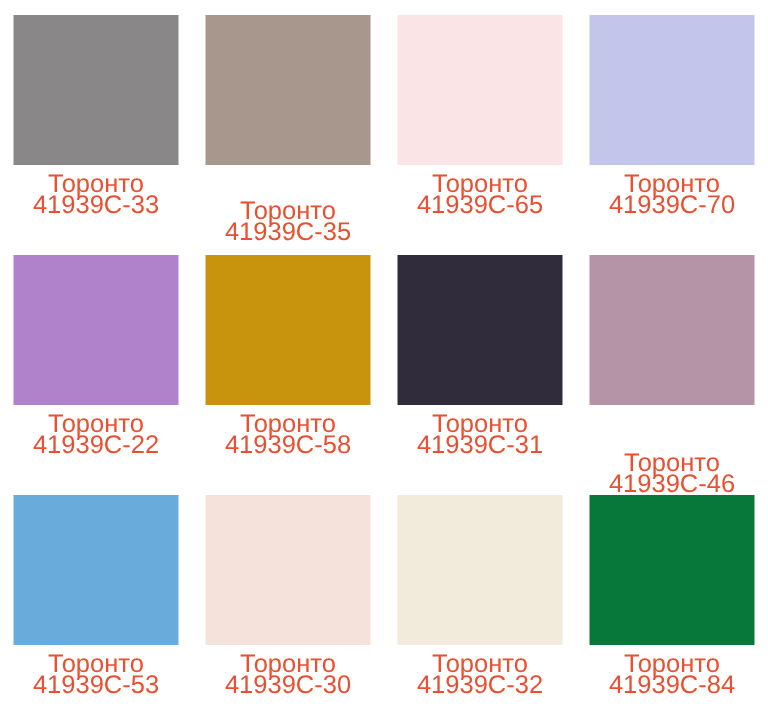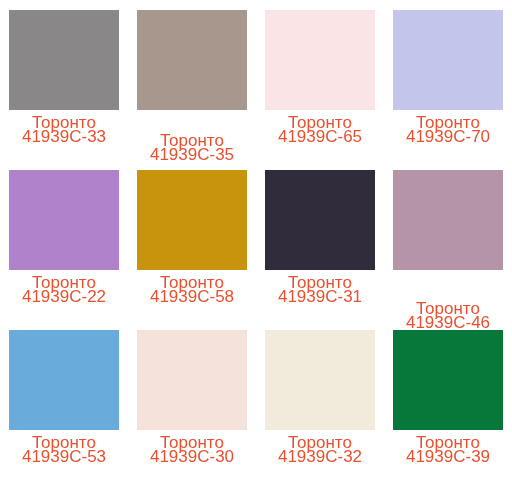--- a/index.html
+++ b/index.html
@@ -106,16 +106,16 @@
     <div class="swatch-label" style="color: rgb(232, 80, 47);">Торонто 41939C-30</div>
   </div>
 
   <div class="swatch-cell">
     <div class="swatch-chip" style="background-color: rgb(242, 234, 218);"></div>
     <div class="swatch-label" style="color: rgb(232, 80, 47);">Торонто 41939C-32</div>
   </div>
 
   <div class="swatch-cell">
     <div class="swatch-chip" style="background-color: rgb(7, 119, 58);"></div>
-    <div class="swatch-label" style="color: rgb(232, 80, 47);">Торонто 41939C-39</div>
+    <div class="swatch-label" style="color: rgb(232, 80, 47);">Торонто 41939C-84</div>
   </div>
 
 </div>
 
 </body></html>

